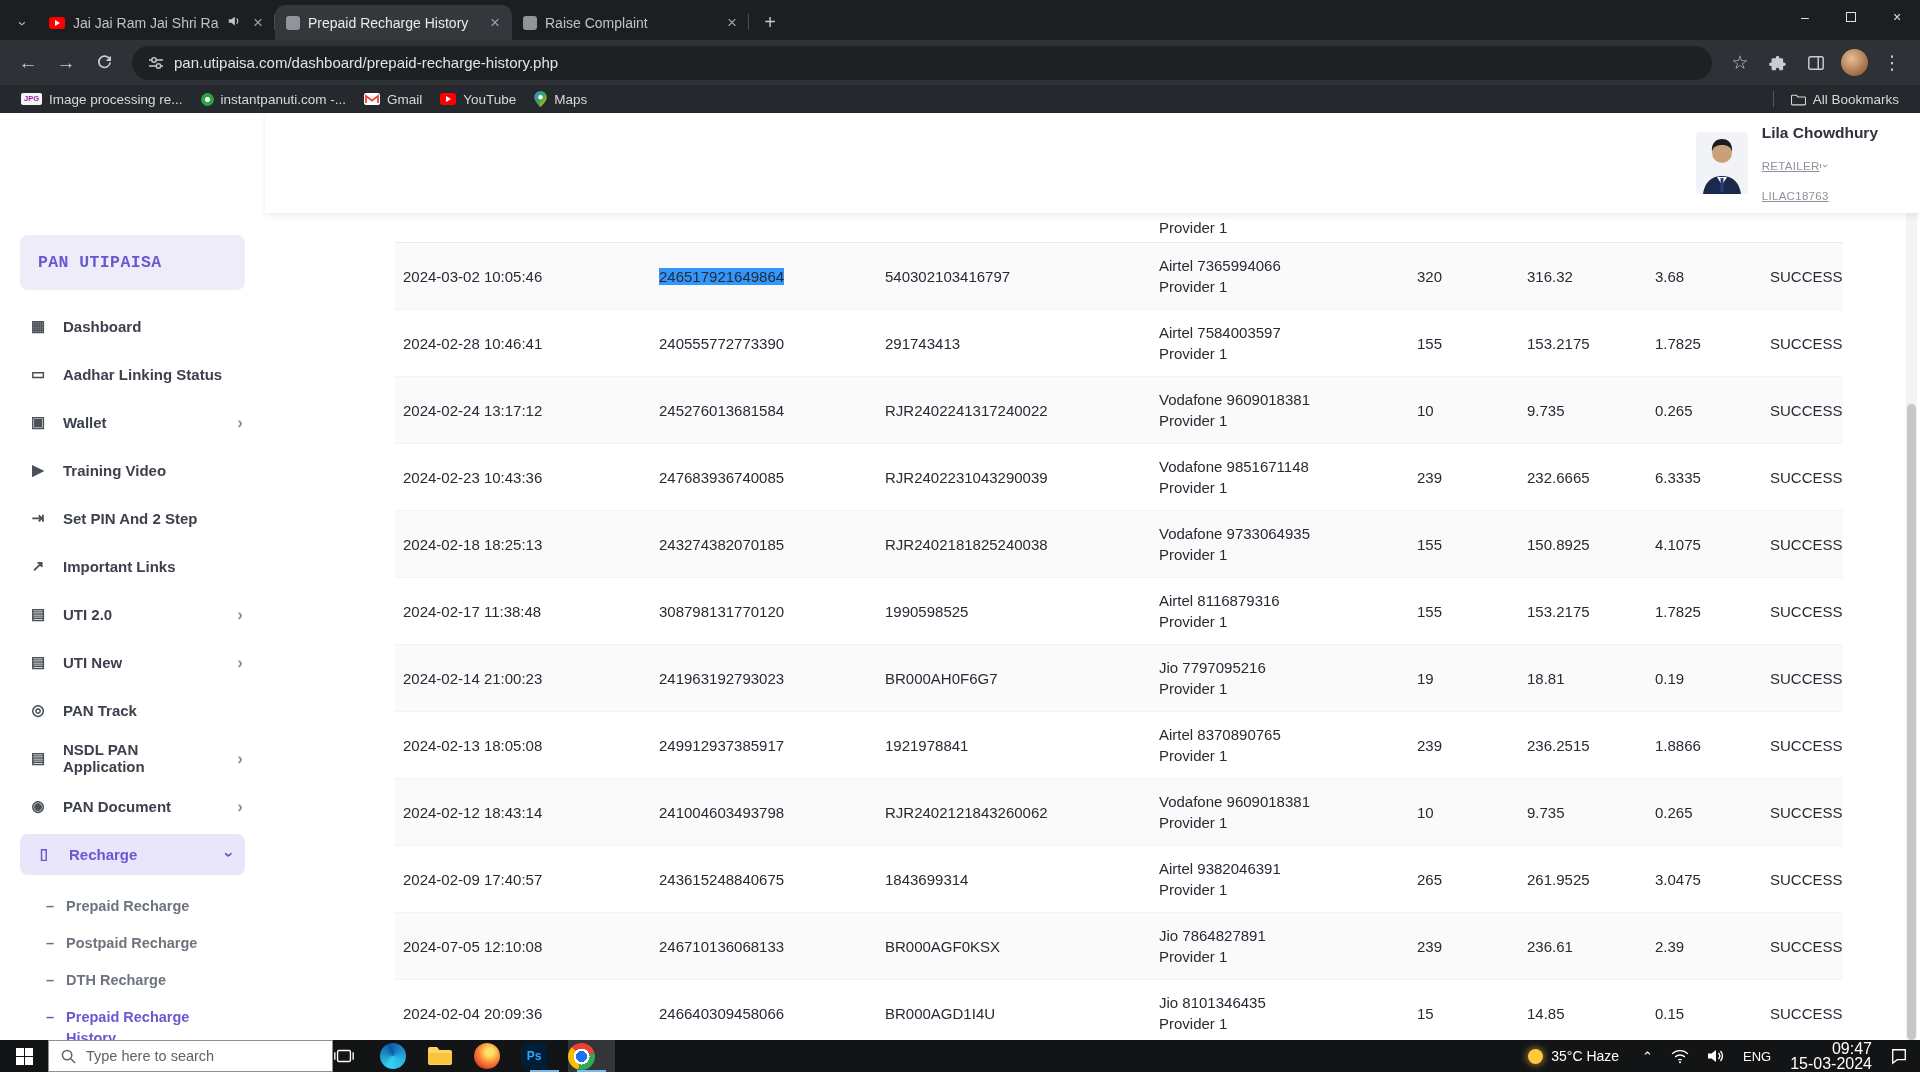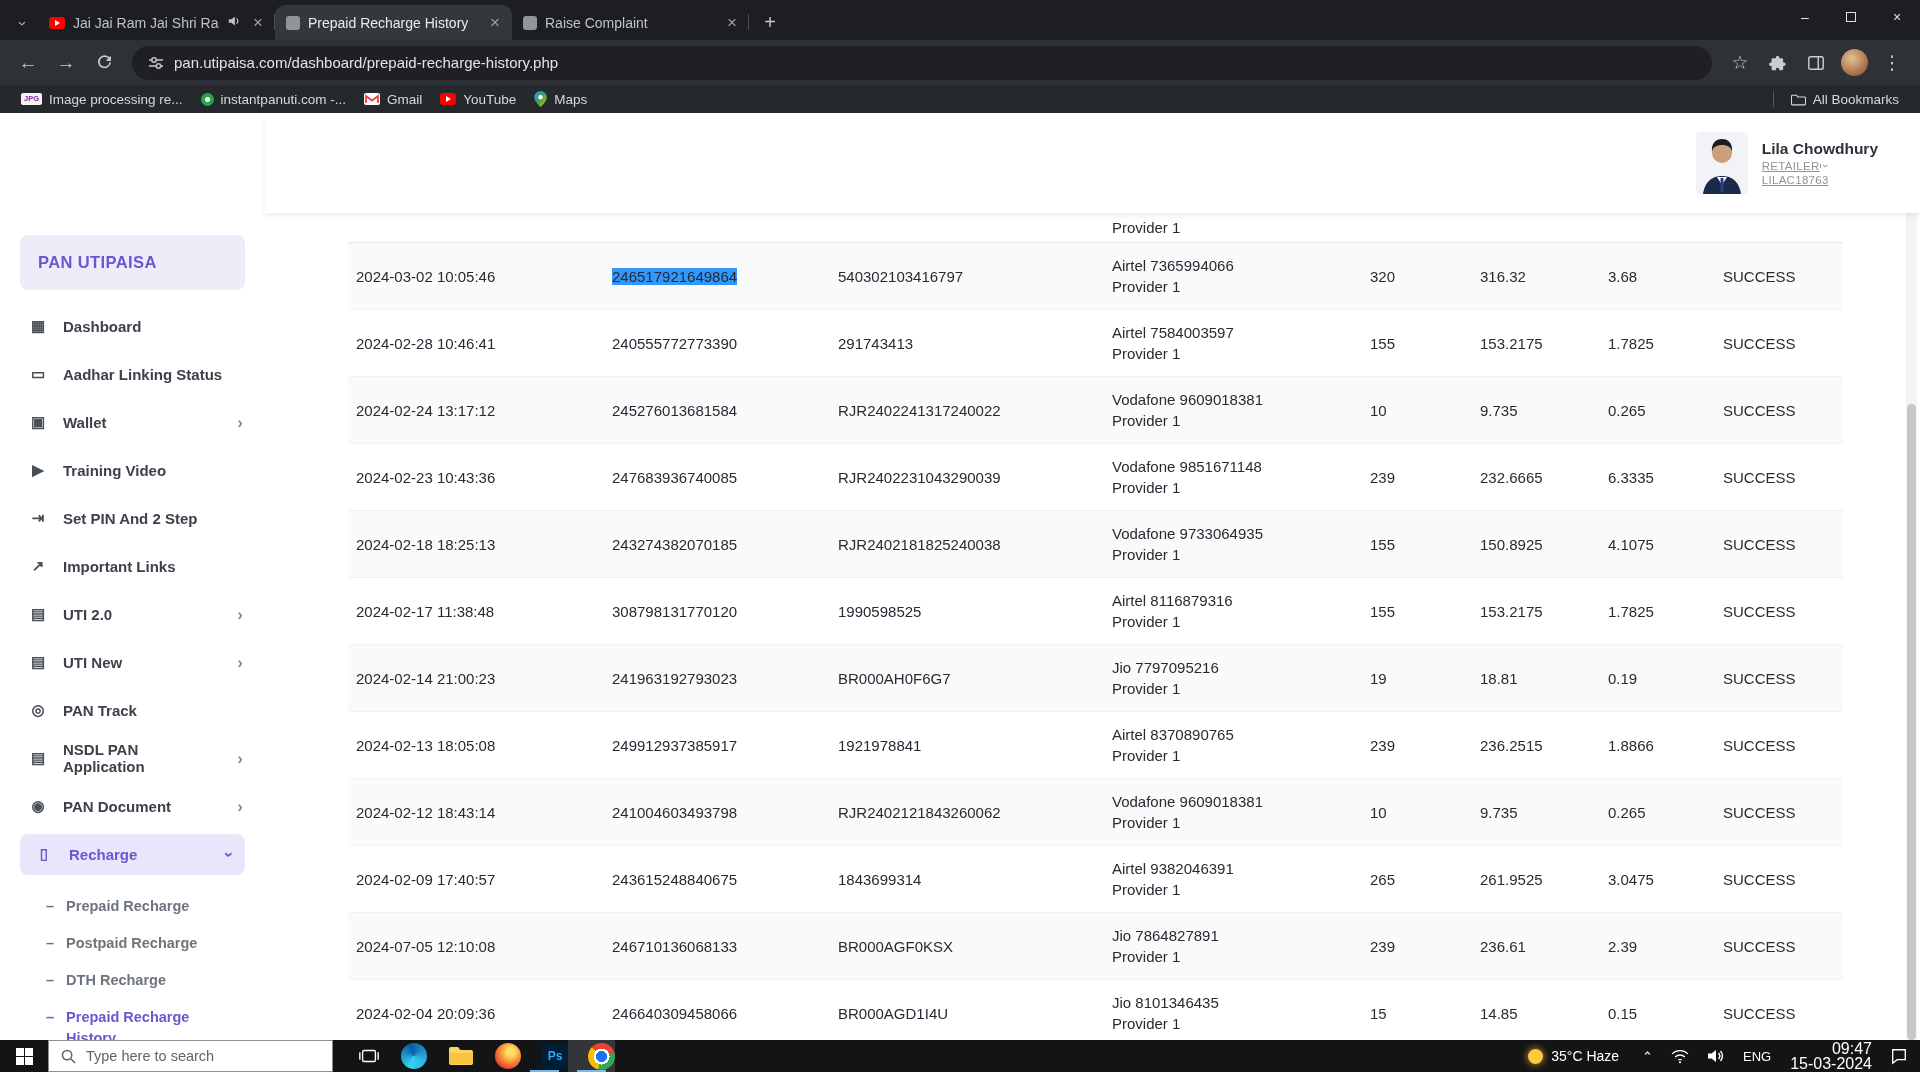--- a/index.html
+++ b/index.html
@@ -36,60 +36,60 @@
   .bmbar{height:28px;background:#25282c;display:flex;align-items:center;padding:0 12px;flex-shrink:0;}
   .bm{display:flex;align-items:center;gap:7px;color:#d6d9dc;font-size:13.5px;padding:3px 9px;border-radius:7px;white-space:nowrap;}
   .bm-spacer{flex:1;}
   .bm-div{width:1px;height:16px;background:#55585d;margin:0 8px;}
   .fav-jpg{background:#f4f4f4;color:#8e24aa;font-size:7.5px;font-weight:bold;padding:2.5px 3px;border-radius:2px;line-height:1;}
   .fav-pan{width:13px;height:13px;border-radius:50%;background:radial-gradient(circle,#fff 0 2.5px,#28a745 2.5px);}
 
   
   .page{height:927px;display:flex;position:relative;background:#fff;flex-shrink:0;}
   .sidebar{width:265px;flex-shrink:0;background:#fff;padding-top:122px;overflow:hidden;}
-  .brand{margin:0 20px 12px 20px;height:55px;background:#efecfa;border-radius:8px;display:flex;align-items:center;padding:4px 18px;color:var(--accent);font-weight:bold;font-size:16.5px;letter-spacing:.4px;}
+  .brand{margin:0 20px 12px 20px;height:55px;background:#efecfa;border-radius:8px;display:flex;align-items:center;padding:4px 18px;color:var(--accent);font-weight:bold;font-size:16.5px;letter-spacing:.4px;font-family:Liberation Mono, monospace;}
   .nav-item{height:48px;display:flex;align-items:center;gap:15px;padding:0 22px 0 28px;color:#3c414b;font-weight:bold;font-size:15px;}
   .nicon{width:20px;text-align:center;color:#4a5058;font-size:15px;flex-shrink:0;}
   .chev{margin-left:auto;color:#878d96;font-size:17px;line-height:1;}
   .nav-item-wrap{height:48px;display:flex;align-items:center;padding:0 20px;}
   .nav-item-wrap .nav-item{flex:1;height:41px;background:var(--accent-bg);border-radius:8px;color:var(--accent);padding:0 12px 0 14px;}
   .nav-item-wrap .nicon{color:var(--accent);}
   .nav-item-wrap .chev{color:var(--accent);transform:rotate(90deg);}
   .submenu{padding-top:10px;}
   .subitem{display:flex;gap:12px;padding:8px 20px 8px 46px;color:#6d747d;font-weight:bold;font-size:14.5px;line-height:21px;}
   .subitem .slabel{max-width:150px;}
   .subitem.active{color:var(--accent);}
 
   .main{flex:1;display:flex;flex-direction:column;min-width:0;}
   .hdr{height:100px;background:#fff;box-shadow:0 3px 6px rgba(40,40,60,.08);display:flex;align-items:center;justify-content:flex-end;padding-right:42px;position:relative;z-index:2;}
   .userblk{display:flex;align-items:center;gap:14px;}
-  .uinfo{display:flex;flex-direction:column;gap:2px;}
+  .uinfo{display:flex;flex-direction:column;gap:18px;}
   .uname{font-size:15.5px;font-weight:bold;color:#2d323b;}
   .urole,.uid{font-size:11.5px;color:#8d929b;letter-spacing:.3px;display:flex;align-items:center;gap:4px;text-decoration:underline;}
   .rchev{display:inline-block;transform:rotate(90deg);font-size:11px;color:#8d929b;}
   .pavatar{width:52px;height:62px;border-radius:4px;overflow:hidden;flex-shrink:0;}
 
   .content{flex:1;overflow:hidden;padding-left:83px;}
   .table{width:1495px;}
-  .trow{display:grid;grid-template-columns:256px 226px 274px 258px 110px 128px 115px 128px;align-items:center;min-height:67px;border-bottom:1px solid #f2f2f4;font-size:15px;color:#262b33;}
+  .trow{display:grid;grid-template-columns:256px 226px 274px 258px 110px 128px 115px 128px;align-items:center;min-height:67px;border-bottom:1px solid #f2f2f4;font-size:15px;color:#262b33;margin-left:47px;}
   .table > .trow:nth-child(even){background:#fafafb;}
   .td{padding:0 8px;line-height:21px;}
   .trow.partial{min-height:30px;border-bottom:1px solid #e9e9ec;}
   .hl{background:var(--sel);}
 
   .pg-scroll{position:absolute;right:3px;top:0;width:11px;height:100%;background:#f4f4f4;}
   .pg-thumb{position:absolute;left:1px;width:9px;top:291px;height:636px;background:#c7c7c9;border-radius:5px;}
 
   
   .taskbar{height:32px;background:#121416;display:flex;align-items:stretch;color:#fff;flex-shrink:0;}
   .tb-start{width:48px;display:flex;align-items:center;justify-content:center;}
   .tb-search{width:285px;background:#fff;display:flex;align-items:center;gap:10px;padding:0 12px;border:1px solid #8a8f94;}
   .tb-search input{border:none;outline:none;font-size:14.5px;color:#333;width:210px;background:transparent;font-family:inherit;}
   .tb-search input::placeholder{color:#5f6368;}
-  .tb-ic{width:47px;display:flex;align-items:center;justify-content:flex-end;position:relative;}
+  .tb-ic{width:47px;display:flex;align-items:center;justify-content:flex-start;position:relative;}
   .tb-ic.open::after{content:"";position:absolute;bottom:0;left:9px;right:9px;height:2px;background:#76b9ed;}
   .tb-ic.activewin{background:rgba(255,255,255,.14);}
   .tb-right{margin-left:auto;display:flex;align-items:center;}
   .weather{display:flex;align-items:center;gap:8px;font-size:14px;padding:0 14px;}
   .sun{width:15px;height:15px;border-radius:50%;background:#ffc83d;box-shadow:0 0 6px 2px rgba(255,200,61,.45);}
   .tray-ic{padding:0 9px;display:flex;align-items:center;font-size:13px;}
   .clock{display:flex;flex-direction:column;align-items:flex-end;justify-content:center;font-size:16px;line-height:15px;padding:0 10px;}
   .actionc{padding:0 12px 0 8px;display:flex;align-items:center;}
   .ps-ic{width:26px;height:26px;background:#001e36;border-radius:4px;color:#31a8ff;font-size:12px;font-weight:bold;display:flex;align-items:center;justify-content:center;}
   .chrome-ic{width:27px;height:27px;border-radius:50%;background:radial-gradient(circle at 50% 50%,#1a73e8 0 5.5px,#fff 5.5px 8px,rgba(0,0,0,0) 8px),conic-gradient(from -45deg,#ea4335 0 120deg,#34a853 120deg 240deg,#fbbc05 240deg 360deg);}

